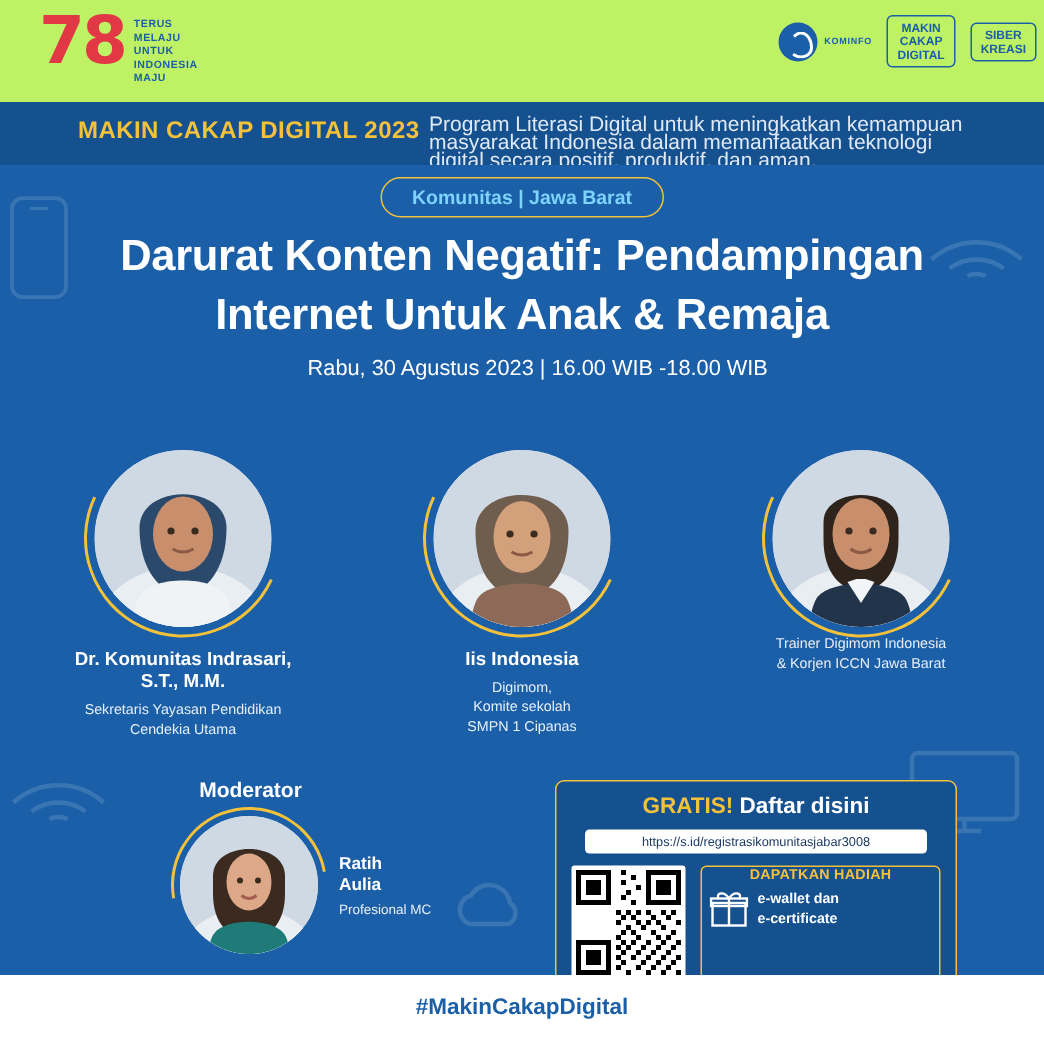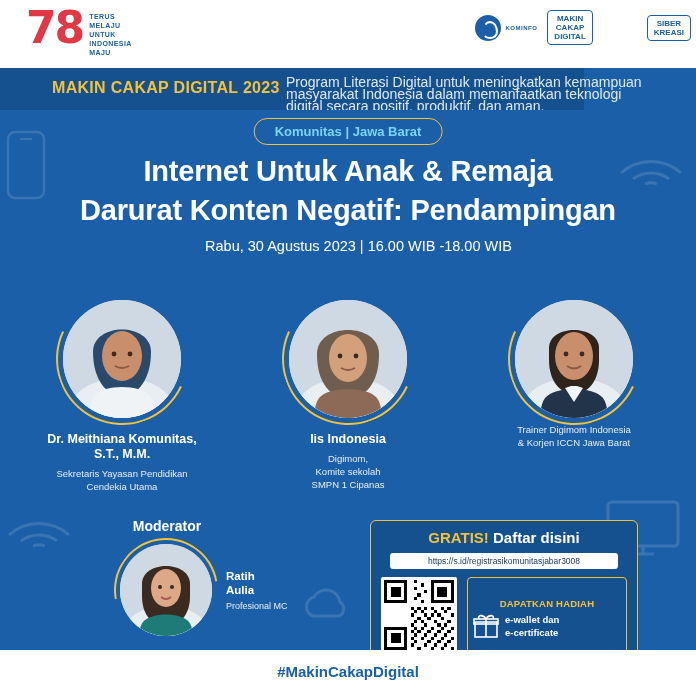--- a/index.html
+++ b/index.html
@@ -12,21 +12,21 @@
   .poster {
     position: relative;
     width: 696px; height: 692px;
     background: #1b5fa8;
     overflow: hidden;
   }
 
   
   .top-band {
     position: absolute; top: 0; left: 0; width: 696px; height: 68px;
-    background: #ffffff;
+    background: #bef264;
   }
   .logo78 {
     position: absolute; left: 26px; top: 6px;
     display: flex; align-items: flex-start; gap: 6px;
   }
   .logo78 .num {
     font-size: 44px; font-weight: 700; color: #e23744;
     line-height: 44px; letter-spacing: -2px;
     font-family: "DejaVu Sans", sans-serif;
   }
@@ -52,25 +52,25 @@
   }
   .kominfo .label {
     font-size: 6px; font-weight: 700; color: #1b5fa8; letter-spacing: 0.5px;
   }
   .boxlogo {
     border: 1.6px solid #1b5fa8; border-radius: 4px;
     padding: 3px 6px; text-align: center;
     font-size: 8px; font-weight: 700; color: #1b5fa8;
     line-height: 9px;
   }
-  .boxlogo.siber { color: #1b5fa8; margin-left: 44px; }
+  .boxlogo.siber { color: #1b5fa8; }
 
   
   .header-strip {
-    position: absolute; top: 68px; left: 0; width: 584px; height: 42px;
+    position: absolute; top: 68px; left: 0; width: 696px; height: 42px;
     background: #15508f;
     text-decoration: underline;
   }
   .header-strip .title {
     position: absolute; left: 52px; top: 11px;
     font-size: 16px; font-weight: 700; color: #f4c13a; letter-spacing: 0.3px;
   }
   .header-strip .desc {
     position: absolute; left: 286px; top: 8px; width: 370px;
     font-size: 14px; color: #dfe9f5; line-height: 12px;
@@ -166,21 +166,21 @@
   .reg-url {
     margin: 7px auto 0; width: 228px; background: #ffffff; border-radius: 3px;
     text-align: center; font-size: 8.5px; color: #1b3a63; padding: 3px 0;
   }
   .reg-body { margin-top: 8px; display: flex; gap: 10px; }
   .qr {
     width: 76px; height: 76px; background: #ffffff; padding: 3px; border-radius: 2px;
   }
   .prize-box {
     flex: 1; border: 1.2px solid #f4c13a; border-radius: 4px;
-    padding: 20px 5px; text-align: center;
+    padding: 0 5px; text-align: center;
   }
   .prize-title { font-size: 9.5px; font-weight: 700; color: #f4c13a; letter-spacing: 0.2px; }
   .prize-row { display: flex; align-items: center; gap: 6px; margin-top: 4px; }
   .gift-icon { width: 26px; height: 26px; flex: none; }
   .prize-lines { text-align: left; color: #ffffff; font-size: 9.5px; font-weight: 700; line-height: 13px; }
 
   
   .footer {
     position: absolute; bottom: 0; left: 0; width: 696px; height: 42px;
     background: #ffffff; display: flex; align-items: center; justify-content: center;
@@ -239,22 +239,22 @@
       <line x1="26" y1="54" x2="48" y2="54" stroke="#ffffff" stroke-width="3"></line>
       <line x1="37" y1="46" x2="37" y2="54" stroke="#ffffff" stroke-width="3"></line>
     </svg>
     <svg class="deco" style="left:300px; top:470px;" width="50" height="50" viewBox="0 0 50 50">
       <path d="M13 36 A10 10 0 0 1 14 17 A14 14 0 0 1 40 22 A8 8 0 0 1 39 36 Z" fill="none" stroke="#ffffff" stroke-width="3"></path>
     </svg>
 
     <div class="komunitas-pill">Komunitas  |  Jawa Barat</div>
 
     <div class="event-title">
+      <div>Darurat Konten Negatif: Pendampingan</div>
       <div>Internet Untuk Anak &amp; Remaja</div>
-      <div>Darurat Konten Negatif: Pendampingan</div>
     </div>
 
     <div class="event-when">Rabu, 30 Agustus 2023  |  16.00 WIB -18.00 WIB</div>
 
     <div class="speakers">
 
       <div class="speaker">
         <div class="avatar-wrap">
           <div class="avatar-ring"></div>
           <div class="avatar">
@@ -263,21 +263,21 @@
               <path d="M0 118 C8 88 34 78 59 78 C84 78 110 88 118 118 Z" fill="#e9eef3"></path>
               <path d="M30 52 C30 22 88 22 88 52 C88 80 74 96 59 96 C44 96 30 80 30 52 Z" fill="#2b4a6b"></path>
               <ellipse cx="59" cy="56" rx="20" ry="25" fill="#c98f6d"></ellipse>
               <path d="M31 96 C40 84 78 84 87 96 C92 103 92 118 92 118 L26 118 C26 118 26 103 31 96 Z" fill="#f0f3f6"></path>
               <circle cx="51" cy="54" r="2.4" fill="#3b2a1e"></circle>
               <circle cx="67" cy="54" r="2.4" fill="#3b2a1e"></circle>
               <path d="M52 66 Q59 70 66 66" stroke="#8a5a44" stroke-width="2" fill="none"></path>
             </svg>
           </div>
         </div>
-        <div class="name" style="white-space:pre-line">Dr. Meithiana Komunitas,
+        <div class="name" style="white-space:pre-line">Dr. Komunitas Indrasari,
 S.T., M.M.</div>
         <div class="role" style="white-space:pre-line">Sekretaris Yayasan Pendidikan
 Cendekia Utama</div>
       </div>
 
       <div class="speaker">
         <div class="avatar-wrap">
           <div class="avatar-ring"></div>
           <div class="avatar">
             <svg width="118" height="118" viewBox="0 0 118 118">

